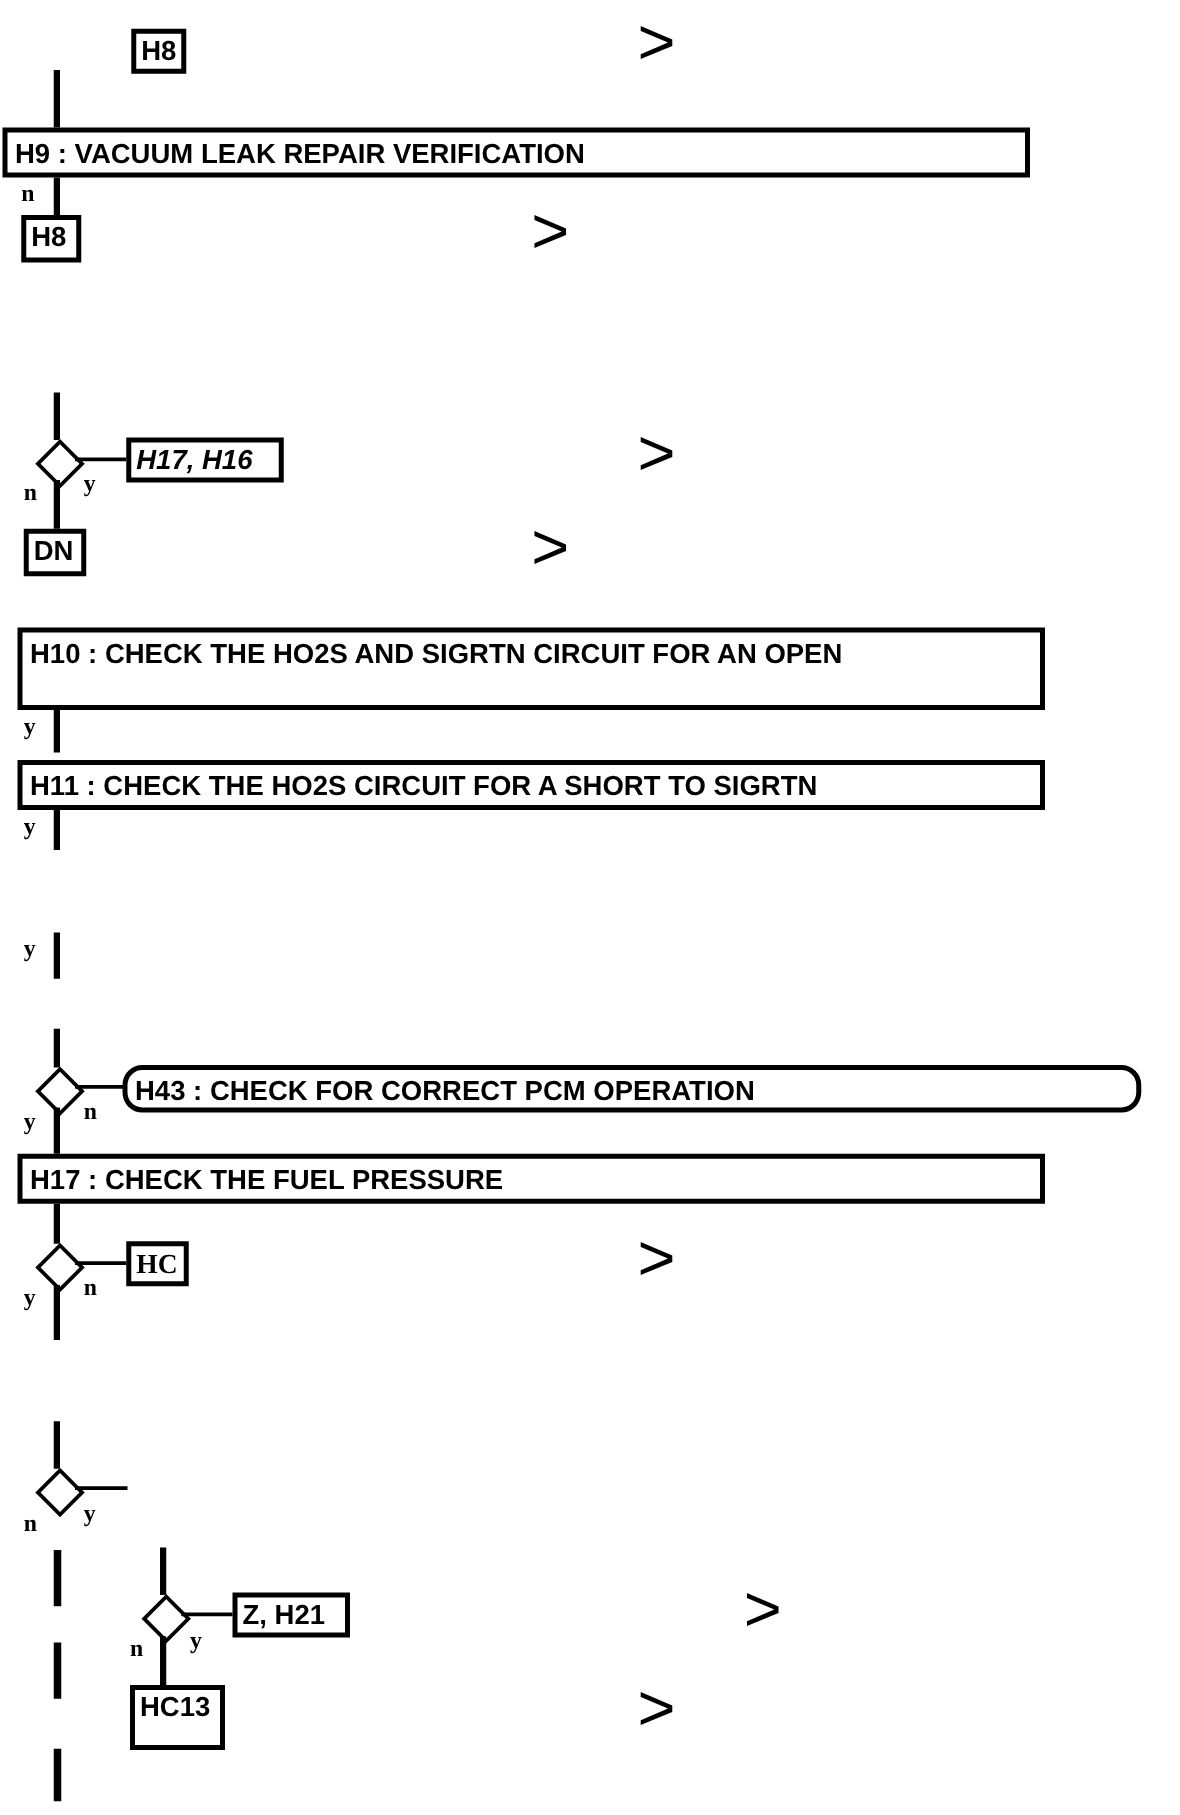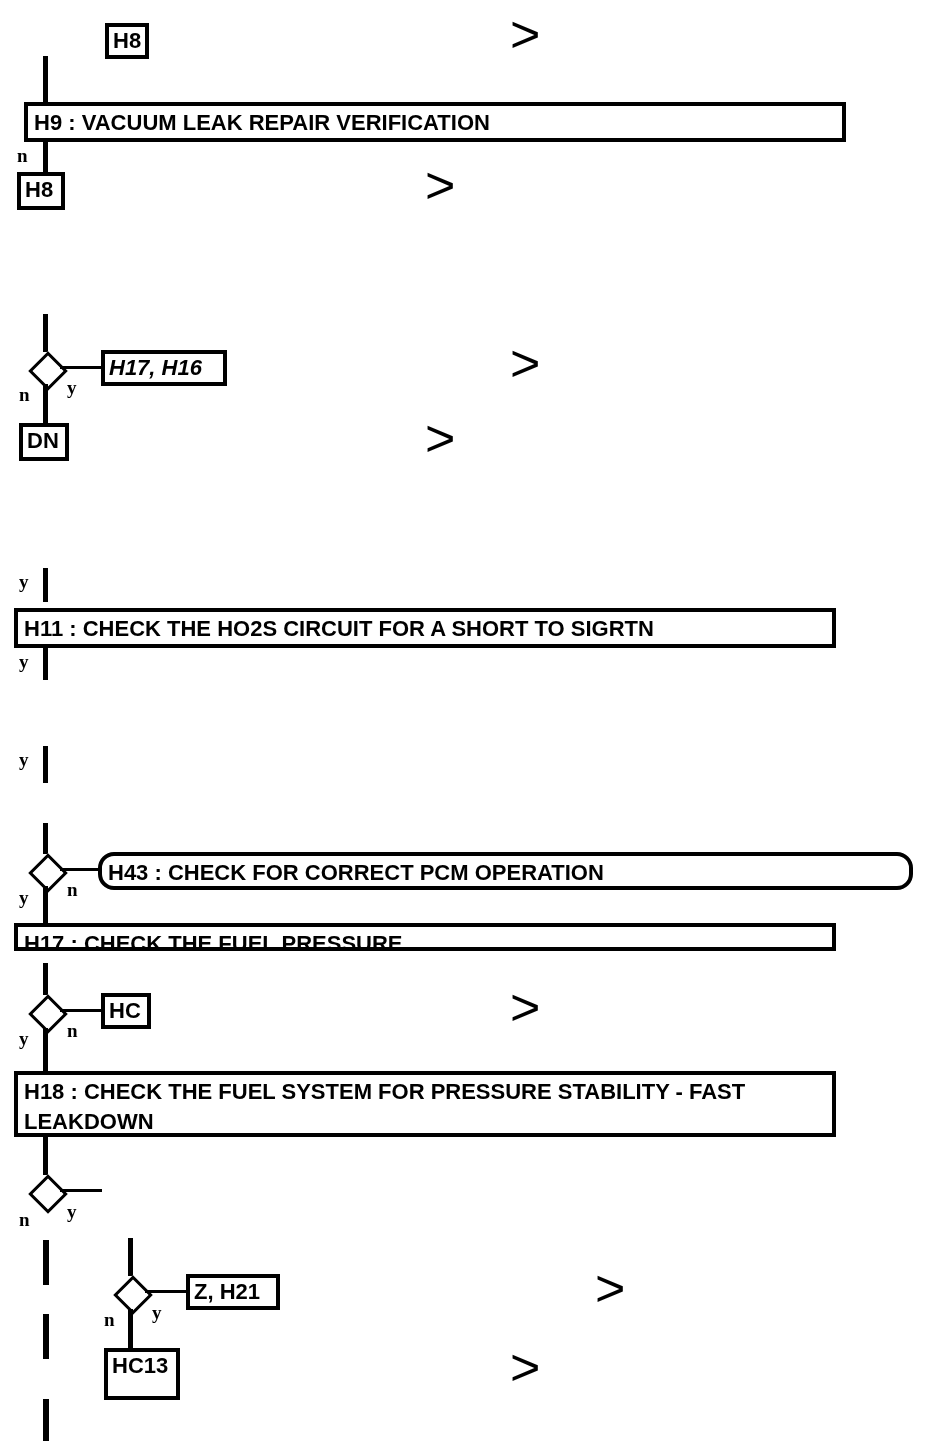--- a/index.html
+++ b/index.html
@@ -73,21 +73,21 @@
 <body>
 
 <div id="canvas">
 
   <div class="tag" style="left:105px;top:23px;width:44px;height:36px;">H8</div>
 
   <div class="chev" style="left:510px;top:14px;">&gt;</div>
 
   <div class="vline" style="left:43px;top:56px;height:48px;"></div>
 
-  <div class="pbox" style="left:24px;top:102px;width:822px;height:40px;">H9 : VACUUM LEAK REPAIR VERIFICATION</div>
+  <div class="pbox" style="left:2px;top:102px;width:822px;height:40px;">H9 : VACUUM LEAK REPAIR VERIFICATION</div>
 
   <div class="lbl" style="left:17px;top:146px;">n</div>
   <div class="vline" style="left:43px;top:142px;height:36px;"></div>
 
   <div class="tag" style="left:17px;top:172px;width:48px;height:38px;">H8</div>
 
   <div class="chev" style="left:425px;top:165px;">&gt;</div>
 
 
   <div class="vline" style="left:43px;top:314px;height:38px;"></div>
@@ -103,20 +103,21 @@
   <div class="tag" style="left:101px;top:350px;width:126px;height:36px;font-style:italic;">H17, H16</div>
 
   <div class="chev" style="left:510px;top:343px;">&gt;</div>
 
   <div class="vline" style="left:43px;top:384px;height:40px;"></div>
 
   <div class="tag" style="left:19px;top:423px;width:50px;height:38px;">DN</div>
 
   <div class="chev" style="left:425px;top:418px;">&gt;</div>
 
+  <div class="pbox" style="left:14px;top:502px;width:822px;height:66px;">H10 : CHECK THE HO2S AND SIGRTN CIRCUIT FOR AN OPEN</div>
 
   <div class="lbl" style="left:19px;top:572px;">y</div>
   <div class="vline" style="left:43px;top:568px;height:34px;"></div>
 
   <div class="pbox" style="left:14px;top:608px;width:822px;height:40px;">H11 : CHECK THE HO2S CIRCUIT FOR A SHORT TO SIGRTN</div>
 
   <div class="lbl" style="left:19px;top:652px;">y</div>
   <div class="vline" style="left:43px;top:648px;height:32px;"></div>
 
 
@@ -131,39 +132,38 @@
     </div>
 
   <div class="lbl" style="left:67px;top:880px;">n</div>
   <div class="lbl" style="left:19px;top:888px;">y</div>
 
   <div class="hline" style="left:60px;top:868px;width:42px;"></div>
   <div class="pbox" style="left:98px;top:852px;width:815px;height:38px;border-radius:16px;">H43 : CHECK FOR CORRECT PCM OPERATION</div>
 
   <div class="vline" style="left:43px;top:886px;height:38px;"></div>
 
-  <div class="pbox" style="left:14px;top:923px;width:822px;height:28px;">H17 : CHECK THE FUEL PRESSURE</div>
+  <div class="pbox" style="left:14px;top:923px;width:822px;height:40px;">H17 : CHECK THE FUEL PRESSURE</div>
 
   <div class="vline" style="left:43px;top:963px;height:32px;"></div>
 
   <div class="diamond" style="left:28px;top:994px;">
       <i></i>
     </div>
 
   <div class="lbl" style="left:67px;top:1021px;">n</div>
   <div class="lbl" style="left:19px;top:1029px;">y</div>
 
   <div class="hline" style="left:60px;top:1009px;width:45px;"></div>
-  <div class="tag" style="left:101px;top:993px;width:50px;height:36px;">HC</div>
+  <div class="tag" style="left:101px;top:993px;width:50px;height:36px;font-family:Liberation Serif, serif;">HC</div>
 
   <div class="chev" style="left:510px;top:987px;">&gt;</div>
 
   <div class="vline" style="left:43px;top:1028px;height:44px;"></div>
 
-  <div class="pbox" style="left:14px;top:1071px;width:822px;height:66px;">H18 : CHECK THE FUEL SYSTEM FOR PRESSURE STABILITY - FAST LEAKDOWN</div>
 
   <div class="vline" style="left:43px;top:1137px;height:38px;"></div>
 
   <div class="diamond" style="left:28px;top:1174px;">
       <i></i>
     </div>
 
   <div class="lbl" style="left:67px;top:1202px;">y</div>
   <div class="lbl" style="left:19px;top:1210px;">n</div>
 

